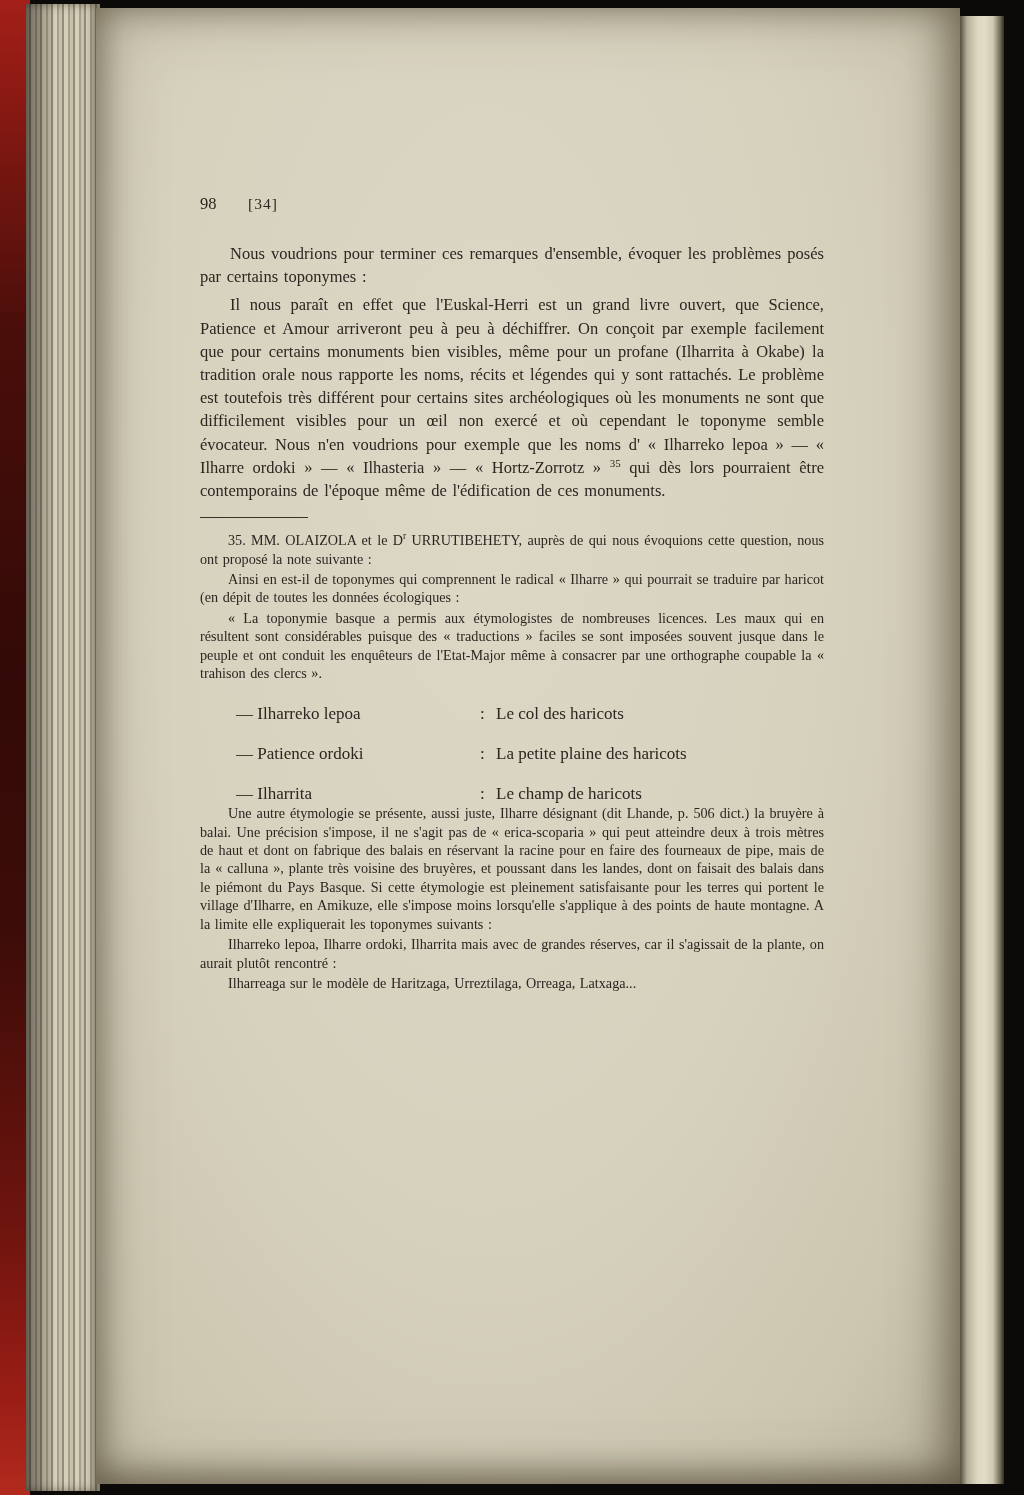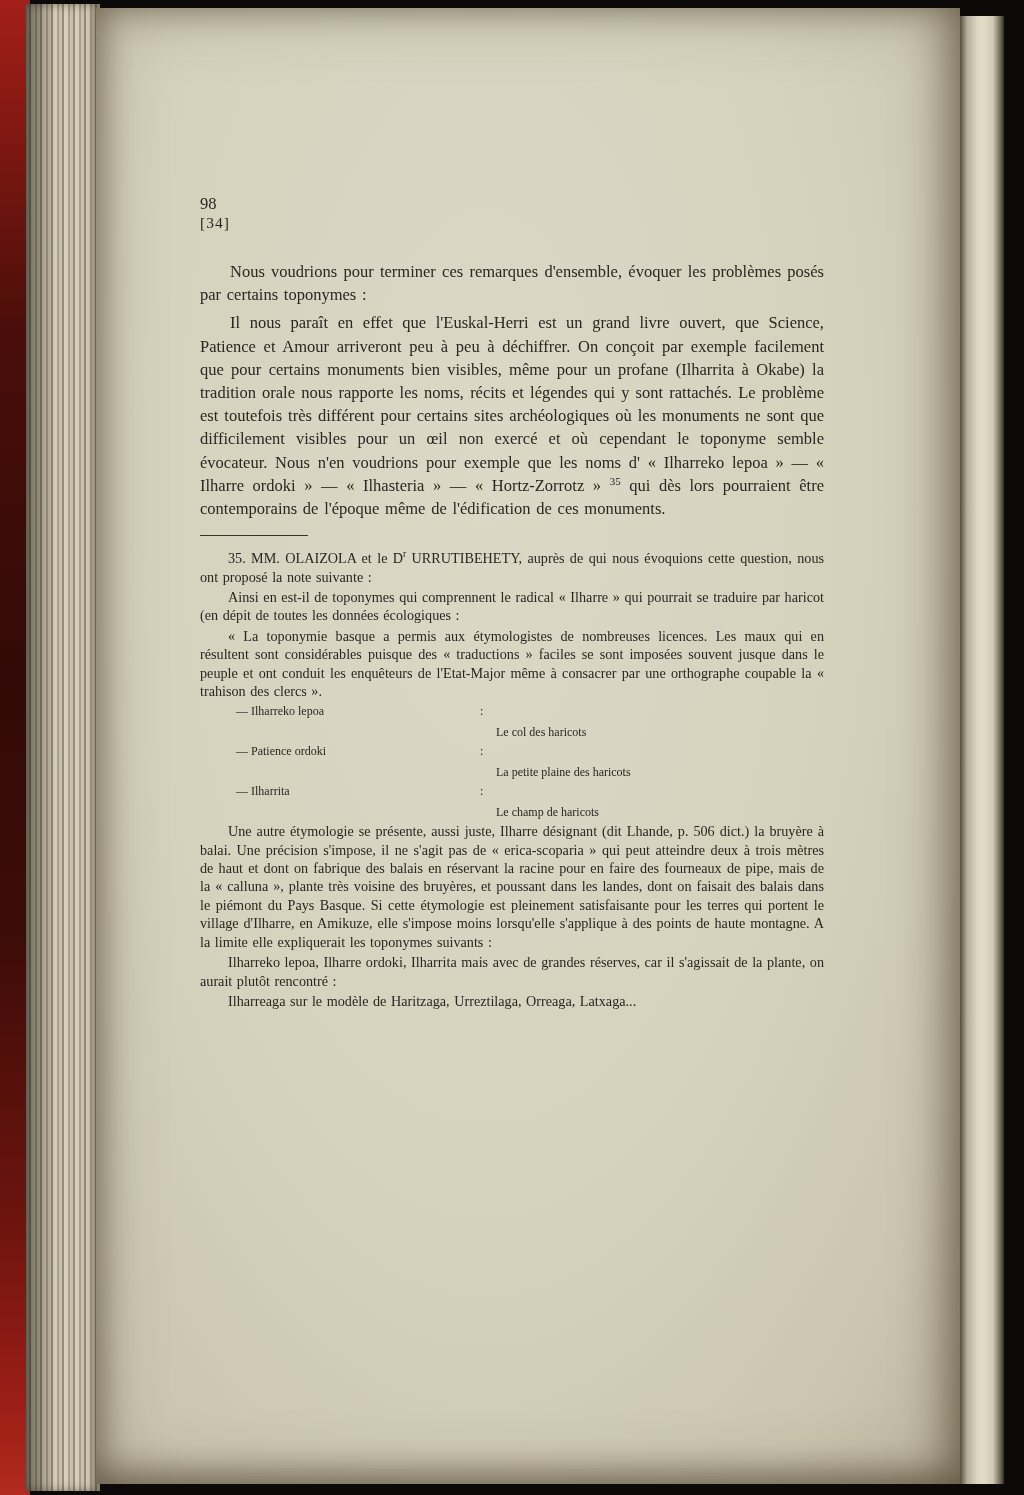--- a/index.html
+++ b/index.html
@@ -53,23 +53,23 @@
       #cfc9b3 75%, #6e6754 92%, #332e23 100%);
   }
 
   .content {
     position:absolute; left:104px; top:186px; width:624px;
     color:#2a2620;
   }
 
   
   .header {
-    display:flex; align-items:flex-start;
+    display:flex; align-items:center;
     font-size:15.5px; letter-spacing:0.45px;
-    margin-bottom:28px; white-space:nowrap;flex-direction:column;
+    margin-bottom:28px; white-space:nowrap;
   }
   .page-num { font-size:16.5px; width:48px; letter-spacing:0; }
   .running-title { flex:1; }
   .issue { letter-spacing:1px; }
 
   
   .body-para {
     font-size:16.5px; line-height:23.2px;
     text-align:justify; word-spacing:1.6px;
     margin-bottom:5px;
@@ -85,22 +85,23 @@
     margin:15px 0 13px;
   }
   .fn-para {
     font-size:14.2px; line-height:18.4px;
     text-align:justify; word-spacing:1px;
     margin-bottom:2px;
     text-indent:28px;
   }
   .gloss { margin:1px 0; }
   .gloss-row {
-    display:flex; font-size:12px; line-height:18.6px;
+    display:flex; font-size:17px; line-height:18.6px;
     padding-left:36px;
+    align-items:flex-end;
   }
   .gloss-term { width:244px; }
   .gloss-sep  { width:16px; }
   .gloss-def  { flex:1;margin-top:21px; }
 </style>
 </head>
 <body>
 
 <div class="photo">
 

